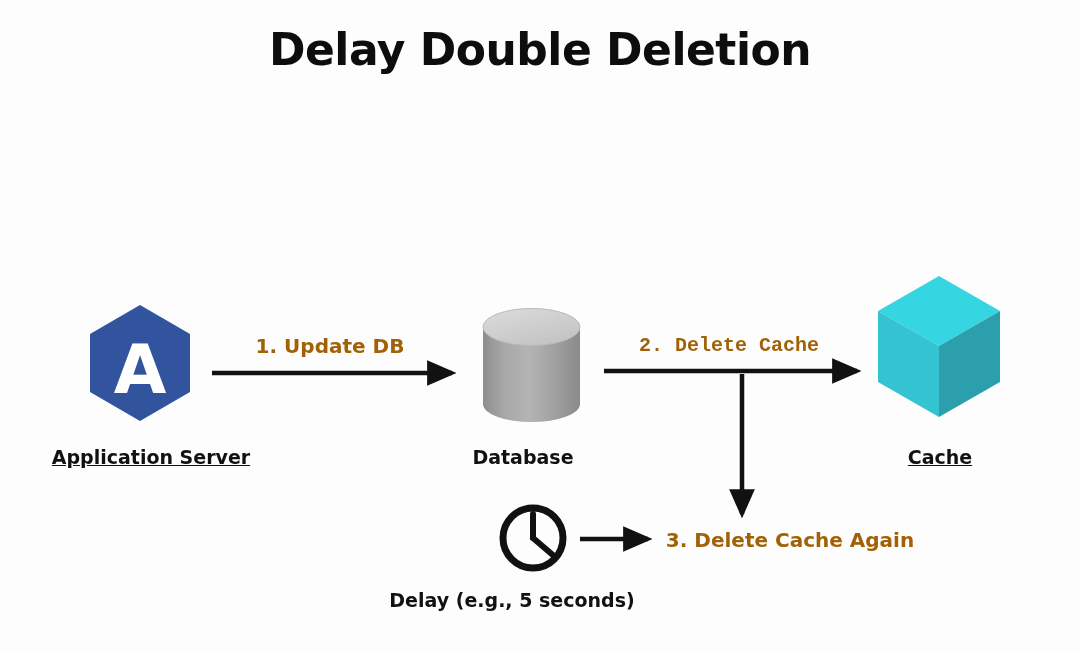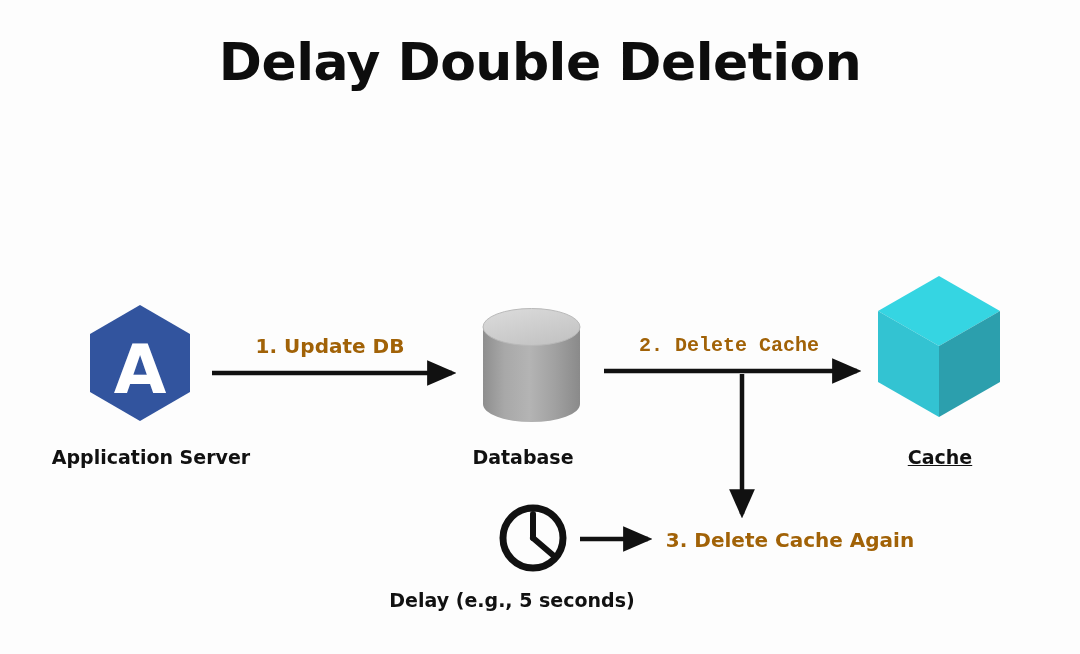--- a/index.html
+++ b/index.html
@@ -16,41 +16,41 @@
     width: 1080px;
     height: 654px;
     background: #fdfdfd;
     overflow: hidden;
   }
 
   
   .title {
     position: absolute;
     left: 0;
-    top: 32px;
+    top: 24px;
     width: 1080px;
     text-align: center;
-    font-size: 52px;
+    font-size: 44px;
     font-weight: 700;
     letter-spacing: -0.5px;
     color: #0d0d0d;
     font-family: "DejaVu Sans", "Liberation Sans", sans-serif;
   }
 
   
   .node-label {
     position: absolute;
     text-align: center;
     font-size: 19px;
     font-weight: 700;
     color: #111111;
     font-family: "DejaVu Sans", "Liberation Sans", sans-serif;
     white-space: nowrap;
   }
-  #label-app    { left: 20px;  top: 446px; width: 262px; }
+  #label-app    { left: 20px;  top: 446px; width: 262px; text-decoration: underline; }
   #label-db     { left: 423px; top: 446px; width: 200px; }
   #label-cache  { left: 852px; top: 446px; width: 176px; text-decoration: underline; }
   #label-delay  { left: 362px; top: 581px; width: 300px; margin-top: 8px; }
 
   
   .edge-label {
     position: absolute;
     text-align: center;
     font-size: 20px;
     font-weight: 700;

